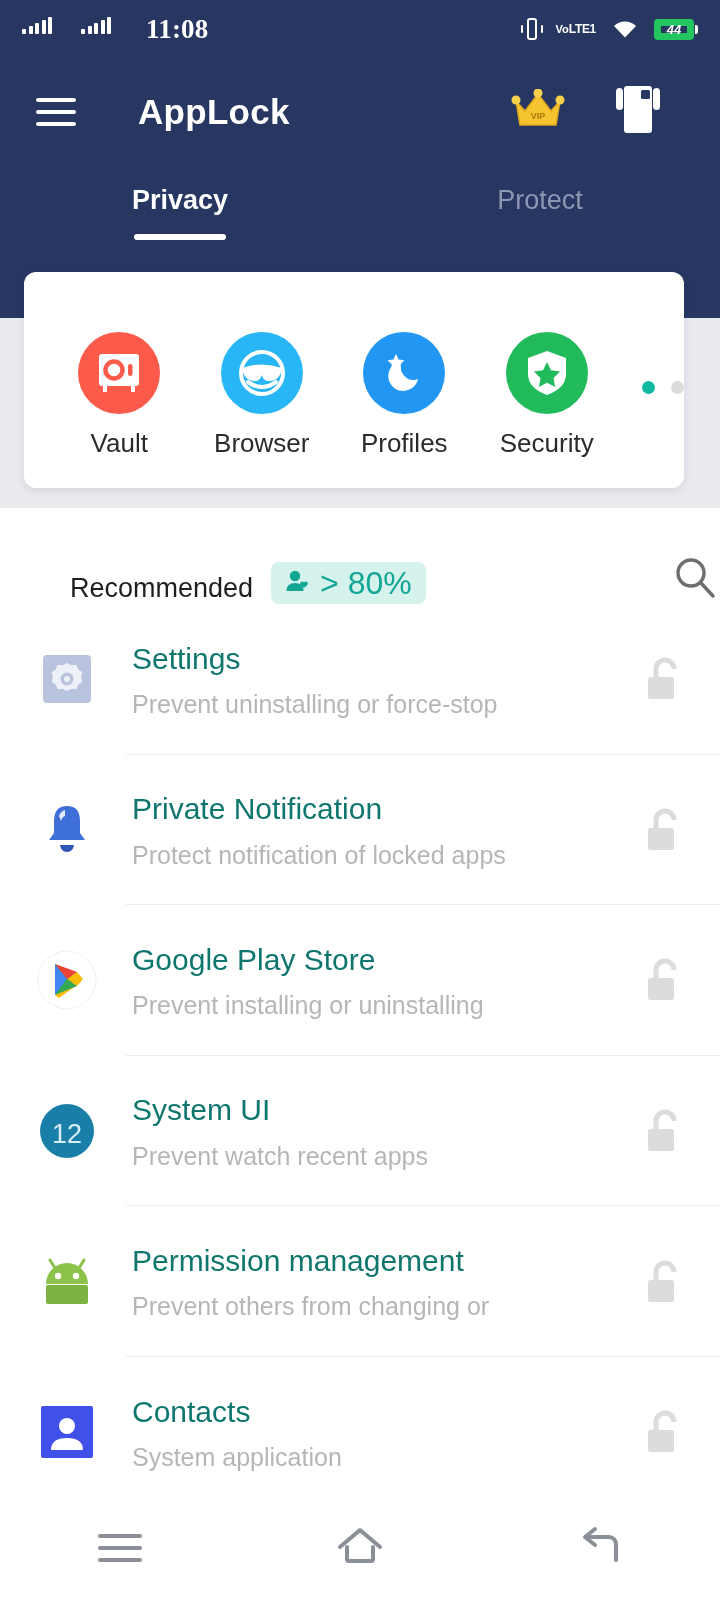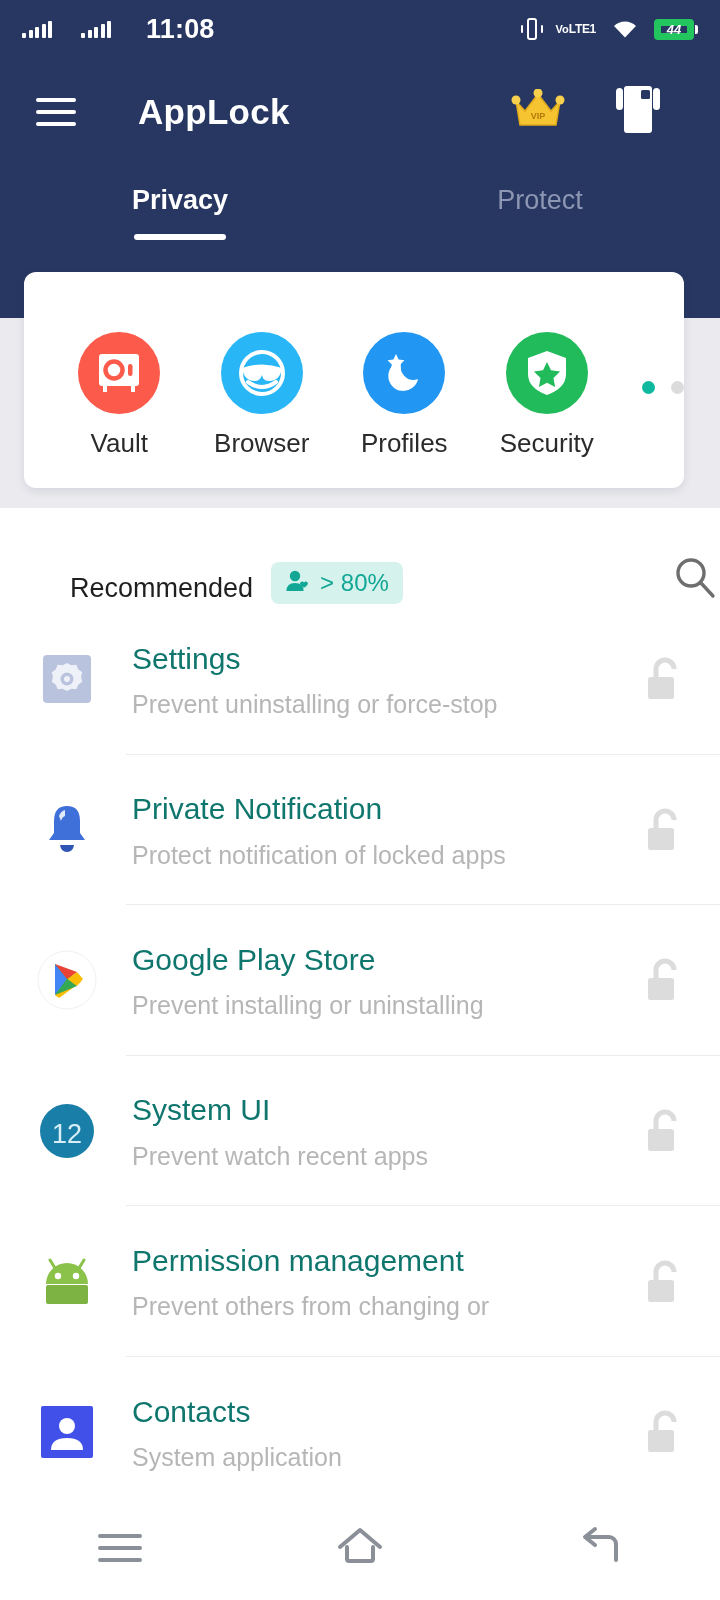--- a/index.html
+++ b/index.html
@@ -18,21 +18,21 @@
   }
   .band-bg {
     position:absolute; top:318px; left:0; width:720px; height:190px;
     background:#ebebef;
   }
 
   .statusbar {
     position:absolute; top:0; left:0; width:720px; height:58px;
     display:flex; align-items:center; padding:0 22px; color:#ffffff;
   }
-  .sb-left { display:flex; align-items:center; gap:29px; }
+  .sb-left { display:flex; align-items:flex-start; gap:29px;font-family:Liberation Serif, serif; }
   .sig { display:flex; align-items:flex-end; gap:2.5px; height:18px; }
   .sig i { display:block; width:4px; background:#fff; border-radius:1px; }
   .sig i:nth-child(1){height:5px}
   .sig i:nth-child(2){height:8px}
   .sig i:nth-child(3){height:11px}
   .sig i:nth-child(4){height:14px}
   .sig i:nth-child(5){height:17px}
   .sb-time { font-size:27px; font-weight:600; margin-left:6px; letter-spacing:.2px; line-height:1; }
   .sb-right { margin-left:auto; display:flex; align-items:center; gap:16px; }
   .vibrate { position:relative; width:16px; height:24px; }
@@ -93,21 +93,21 @@
   
   .rec-row {
     position:absolute; top:508px; left:0; width:720px; height:96px;
     display:flex; align-items:flex-end; padding:0 34px; background:#ffffff;margin-left:36px;
   }
   .rec-label { font-size:27px; color:#1f1f1f; }
   .badge {
     margin-left:18px; height:42px; border-radius:8px; background:#d6f2ec;
     display:flex; align-items:center; gap:9px; padding:0 14px;
   }
-  .badge-text { font-size:24px; color:#12a795; font-weight:500; }
+  .badge-text { font-size:32px; color:#12a795; font-weight:500; }
   .search-btn { margin-left:auto; width:54px; height:54px; display:flex;
     align-items:center; justify-content:center; cursor:pointer; }
 
   
   .list { position:absolute; top:604px; left:0; width:720px; }
   .row { position:relative; height:150.6px; display:flex; align-items:center; padding:0 34px;
     cursor:pointer; }
   .row .sep { position:absolute; left:126px; right:0; bottom:0; height:1px; background:#ececec; }
   .row:last-child .sep { display:none; }
   .row-icon { width:66px; display:flex; align-items:center; justify-content:center; flex:0 0 66px; }

